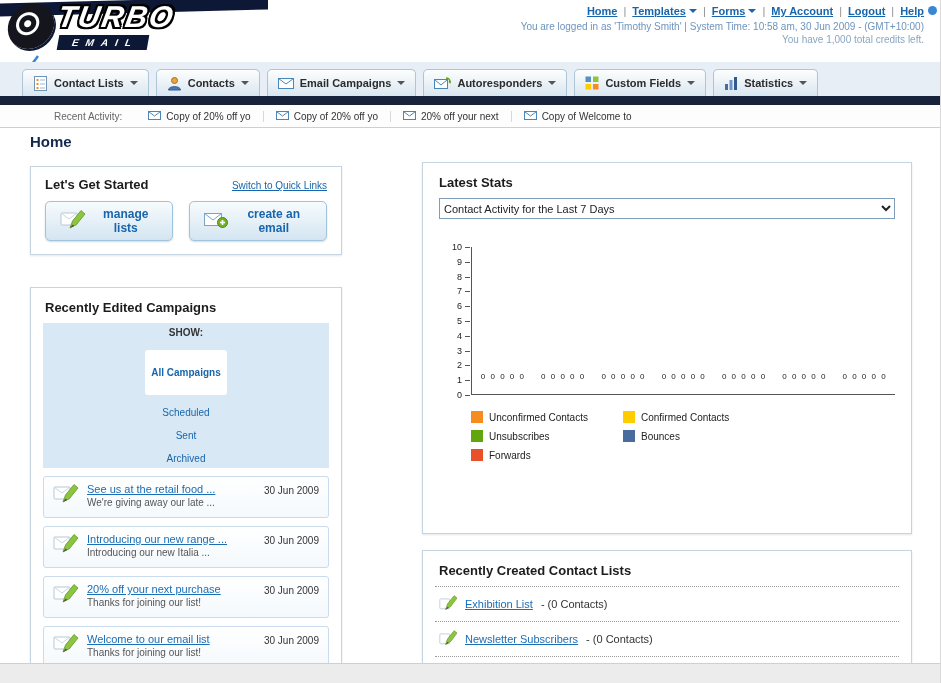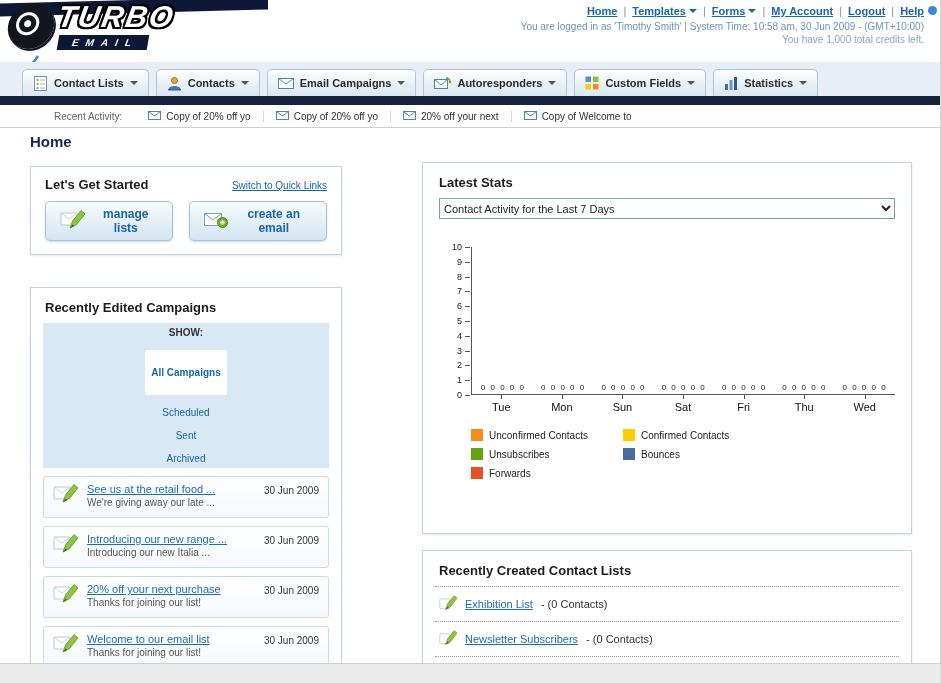--- a/index.html
+++ b/index.html
@@ -79,21 +79,21 @@
   
   .stats { height:372px; }
   .stats .panel-title { padding:12px 16px 8px 16px; display:block; }
   .stats select { margin:0 16px 14px 16px; width:calc(100% - 32px); height:21px; font-size:11px; font-family:"Liberation Sans", sans-serif;
     border:1px solid #7f9db9; background:#fff; color:#222; }
   .chart-wrap { position:relative; margin:14px 16px 0 16px; padding-left:32px; }
   .plot { position:relative; height:148px; border-left:1px solid #555; border-bottom:1px solid #555; }
   .y-axis-labels { position:absolute; left:0; top:-5px; width:32px; height:158px; display:flex; flex-direction:column; justify-content:space-between; }
   .ylabel { position:relative; text-align:right; padding-right:9px; font-size:9px; color:#222; line-height:10px; }
   .ylabel::after { content:""; position:absolute; right:1px; top:50%; width:5px; height:1px; background:#555; }
-  .value-labels-row { position:absolute; left:1px; right:0; bottom:2px; display:flex; }
+  .value-labels-row { position:absolute; left:1px; right:0; bottom:13px; display:flex; }
   .zero-group { flex:1; text-align:center; font-size:8px; color:#222; letter-spacing:1.5px; }
   .x-axis-labels { display:flex; padding-top:6px; }
   .xlabel { flex:1; text-align:center; font-size:11px; color:#111; position:relative; }
   .xlabel::before { content:""; position:absolute; top:-6px; left:50%; width:1px; height:4px; background:#555; }
   .chart-legend { margin:16px 16px 0 48px; display:flex; flex-wrap:wrap; row-gap:7px; }
   .legend-item { width:152px; display:flex; align-items:center; gap:6px; font-size:10px; color:#222; }
   .swatch { width:12px; height:12px; display:inline-block; }
 
   
   .clists { margin-top:16px; height:152px; display:flex; flex-direction:column; }
@@ -399,29 +399,20 @@
           <div class="value-labels-row">
               <div class="zero-group">0 0 0 0 0</div>
               <div class="zero-group">0 0 0 0 0</div>
               <div class="zero-group">0 0 0 0 0</div>
               <div class="zero-group">0 0 0 0 0</div>
               <div class="zero-group">0 0 0 0 0</div>
               <div class="zero-group">0 0 0 0 0</div>
               <div class="zero-group">0 0 0 0 0</div>
             </div>
         </div>
-        <div class="x-axis-labels">
-            <div class="xlabel">Tue</div>
-            <div class="xlabel">Mon</div>
-            <div class="xlabel">Sun</div>
-            <div class="xlabel">Sat</div>
-            <div class="xlabel">Fri</div>
-            <div class="xlabel">Thu</div>
-            <div class="xlabel">Wed</div>
-          </div>
       </div>
       <div class="chart-legend">
           <div class="legend-item">
             <span class="swatch" style="background: rgb(246, 139, 31);"></span>
             <span>Unconfirmed Contacts</span>
           </div>
           <div class="legend-item">
             <span class="swatch" style="background: rgb(255, 204, 0);"></span>
             <span>Confirmed Contacts</span>
           </div>

